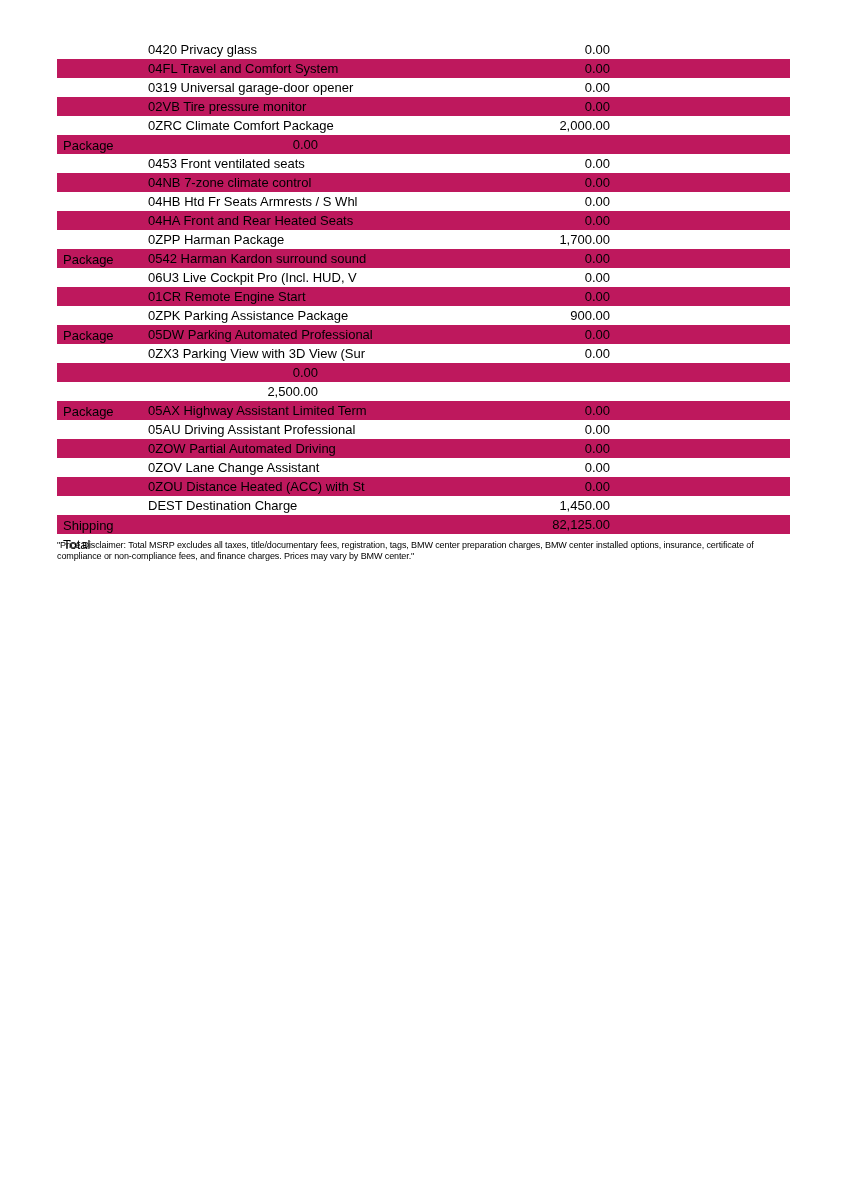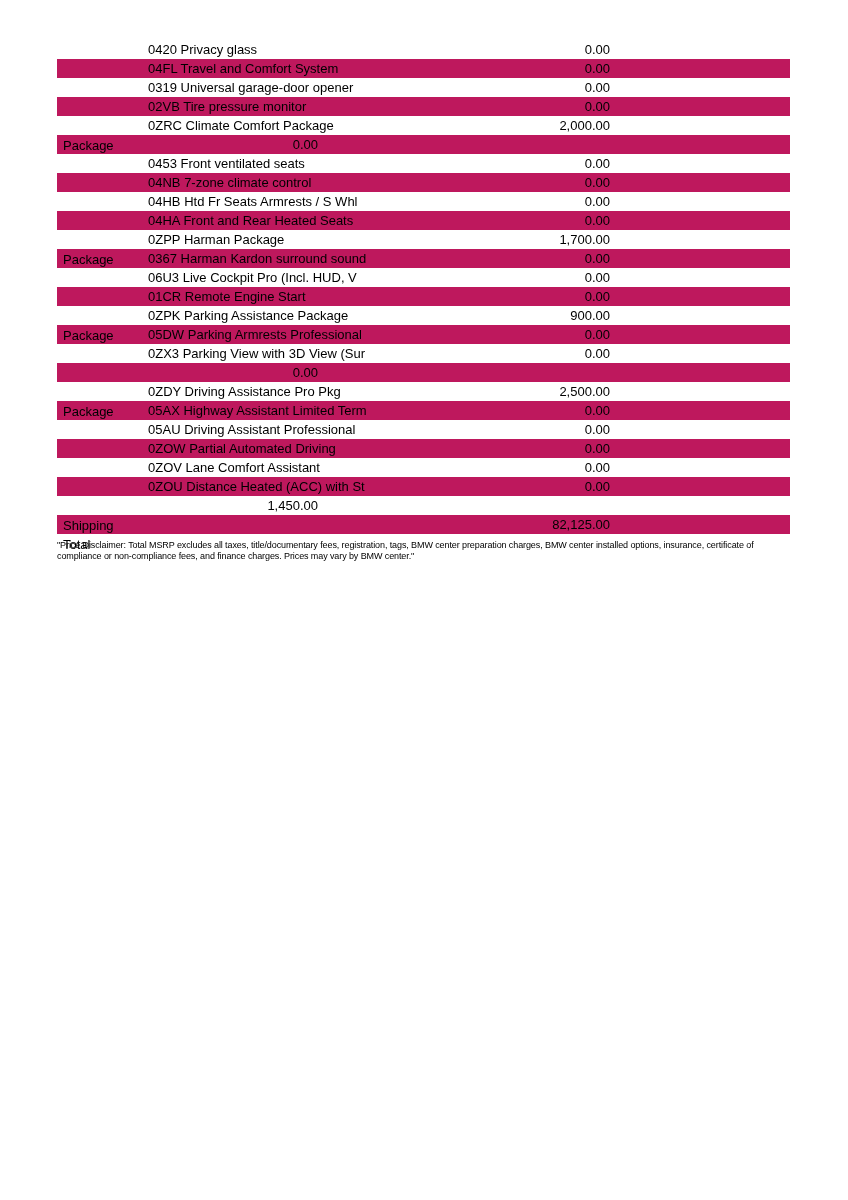--- a/index.html
+++ b/index.html
@@ -130,21 +130,21 @@
     <div class="cell-filler"></div>
   </div>
       <div class="row">
     <div class="cell-category">Package</div>
     <div class="cell-item">0ZPP Harman Package</div>
     <div class="cell-price">1,700.00</div>
     <div class="cell-filler"></div>
   </div>
       <div class="row striped">
     <div class="cell-category"></div>
-    <div class="cell-item">0367 Harman Kardon surround sound</div>
+    <div class="cell-item">0542 Harman Kardon surround sound</div>
     <div class="cell-price">0.00</div>
     <div class="cell-filler"></div>
   </div>
       <div class="row">
     <div class="cell-category"></div>
     <div class="cell-item">06U3 Live Cockpit Pro (Incl. HUD, V</div>
     <div class="cell-price">0.00</div>
     <div class="cell-filler"></div>
   </div>
       <div class="row striped">
@@ -154,38 +154,37 @@
     <div class="cell-filler"></div>
   </div>
       <div class="row">
     <div class="cell-category">Package</div>
     <div class="cell-item">0ZPK Parking Assistance Package</div>
     <div class="cell-price">900.00</div>
     <div class="cell-filler"></div>
   </div>
       <div class="row striped">
     <div class="cell-category"></div>
-    <div class="cell-item">05DW Parking Armrests Professional</div>
+    <div class="cell-item">05DW Parking Automated Professional</div>
     <div class="cell-price">0.00</div>
     <div class="cell-filler"></div>
   </div>
       <div class="row">
     <div class="cell-category"></div>
     <div class="cell-item">0ZX3 Parking View with 3D View (Sur</div>
     <div class="cell-price">0.00</div>
     <div class="cell-filler"></div>
   </div>
       <div class="row striped">
     <div class="cell-category"></div>
     <div class="cell-price">0.00</div>
     <div class="cell-filler"></div>
   </div>
       <div class="row">
     <div class="cell-category">Package</div>
-    <div class="cell-item">0ZDY Driving Assistance Pro Pkg</div>
     <div class="cell-price">2,500.00</div>
     <div class="cell-filler"></div>
   </div>
       <div class="row striped">
     <div class="cell-category"></div>
     <div class="cell-item">05AX Highway Assistant Limited Term</div>
     <div class="cell-price">0.00</div>
     <div class="cell-filler"></div>
   </div>
       <div class="row">
@@ -195,32 +194,33 @@
     <div class="cell-filler"></div>
   </div>
       <div class="row striped">
     <div class="cell-category"></div>
     <div class="cell-item">0ZOW Partial Automated Driving</div>
     <div class="cell-price">0.00</div>
     <div class="cell-filler"></div>
   </div>
       <div class="row">
     <div class="cell-category"></div>
-    <div class="cell-item">0ZOV Lane Comfort Assistant</div>
+    <div class="cell-item">0ZOV Lane Change Assistant</div>
     <div class="cell-price">0.00</div>
     <div class="cell-filler"></div>
   </div>
       <div class="row striped">
     <div class="cell-category"></div>
     <div class="cell-item">0ZOU Distance Heated (ACC) with St</div>
     <div class="cell-price">0.00</div>
     <div class="cell-filler"></div>
   </div>
       <div class="row">
     <div class="cell-category">Shipping</div>
+    <div class="cell-item">DEST Destination Charge</div>
     <div class="cell-price">1,450.00</div>
     <div class="cell-filler"></div>
   </div>
       <div class="row striped">
     <div class="cell-category">Total</div>
     <div class="cell-item"></div>
     <div class="cell-price">82,125.00</div>
     <div class="cell-filler"></div>
   </div>
     </div>

